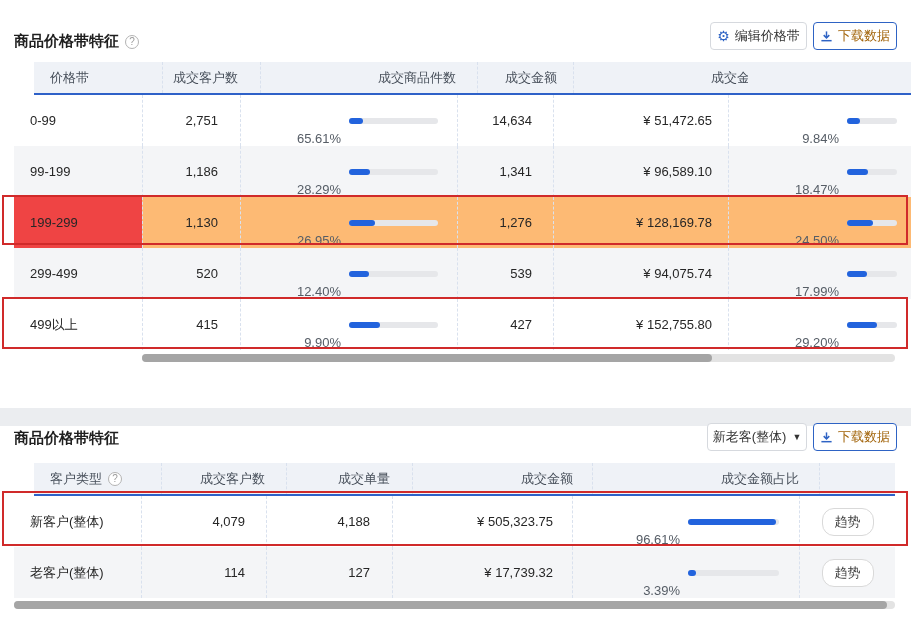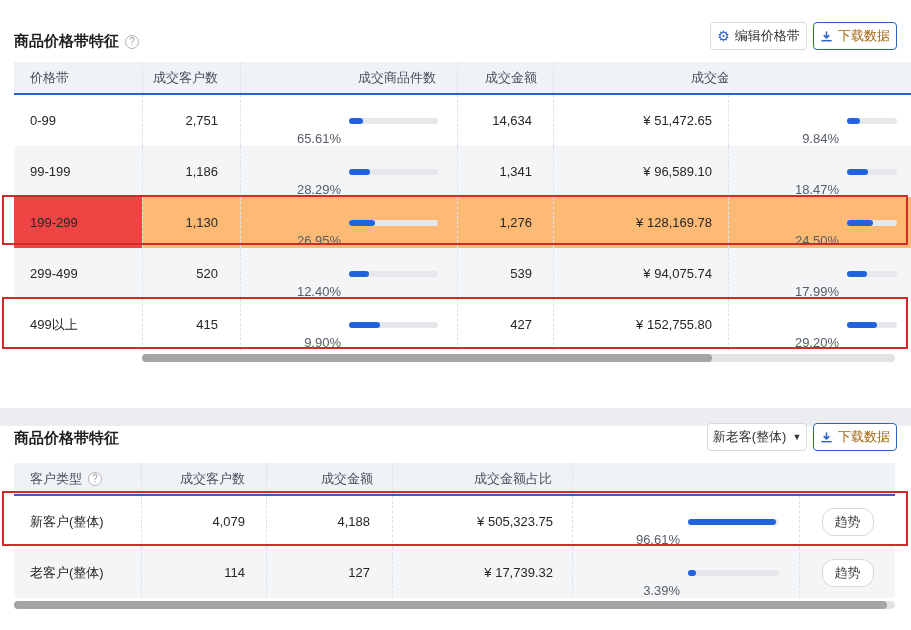--- a/index.html
+++ b/index.html
@@ -25,21 +25,21 @@
   .btn-primary { border:1px solid #2e63c4; color:#a16207; }
   .btn .ico { margin-right:5px; display:inline-flex; align-items:center; }
   .gear { color:#2e63c4; font-size:14px; line-height:1; }
   .caret { font-size:9px; color:#333; margin-left:6px; }
 
   
   .card { position:absolute; background:#fff; }
   .thead, .tr { display:grid; align-items:center; }
   .grid1 { grid-template-columns:128px 98px 217px 96px 175px 183px; }
   .grid2 { grid-template-columns:127px 125px 126px 180px 227px 96px; }
-  .thead { height:33px; background:#eff2f7; border-bottom:2px solid #2e61c8; color:#474f5a; }
+  .thead { height:33px; background:#eff2f7; border-bottom:2px solid #2e61c8; color:#474f5a;margin-left:20px; }
   .tr { height:51px; }
   .td, .th { height:100%; display:flex; align-items:center; white-space:nowrap; overflow:hidden; }
   .th + .th, .td + .td { border-left:1px dashed #d9e1ee; }
   .lft { padding-left:16px; justify-content:flex-start; }
   .num2  { justify-content:flex-end; padding-right:22px; }
   .num4  { justify-content:flex-end; padding-right:21px; }
   .num5  { justify-content:flex-end; padding-right:16px; }
   .numb2 { justify-content:flex-end; padding-right:21px; }
   .numb3 { justify-content:flex-end; padding-right:22px; }
   .numb4 { justify-content:flex-end; padding-right:19px; }
@@ -225,20 +225,21 @@
     <span>下载数据</span>
   </div>
 
   <div class="card" style="left:14px; top:463px; width:881px;">
     <div class="thead grid2">
       <div class="th lft">
         <span>客户类型</span>
         <span class="help">?</span>
       </div>
       <div class="th numb2">成交客户数</div>
+      <div class="th numb3">成交单量</div>
       <div class="th numb4">成交金额</div>
       <div class="th barcell pr20">成交金额占比</div>
       <div class="th"></div>
     </div>
 
     <div class="tr grid2">
       <div class="td lft">新客户(整体)</div>
       <div class="td numb2">4,079</div>
       <div class="td numb3">4,188</div>
       <div class="td numb4">¥ 505,323.75</div>

